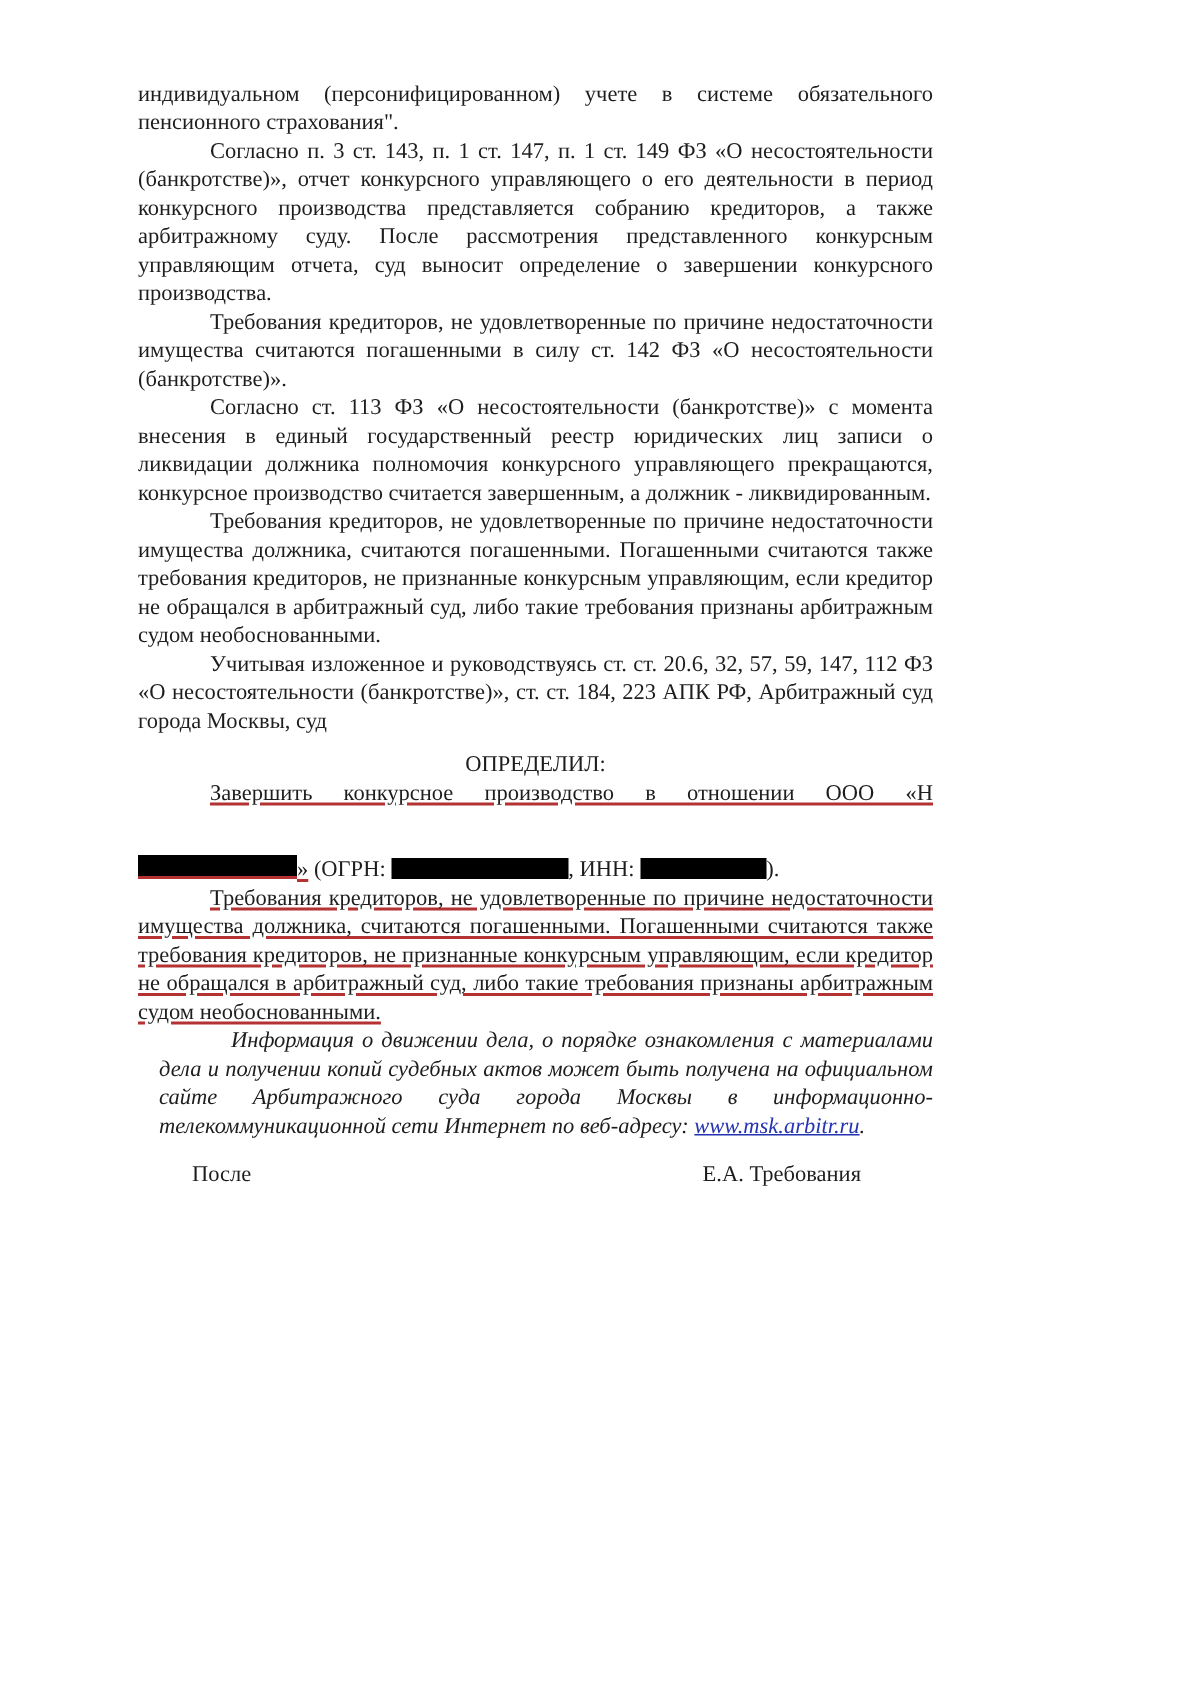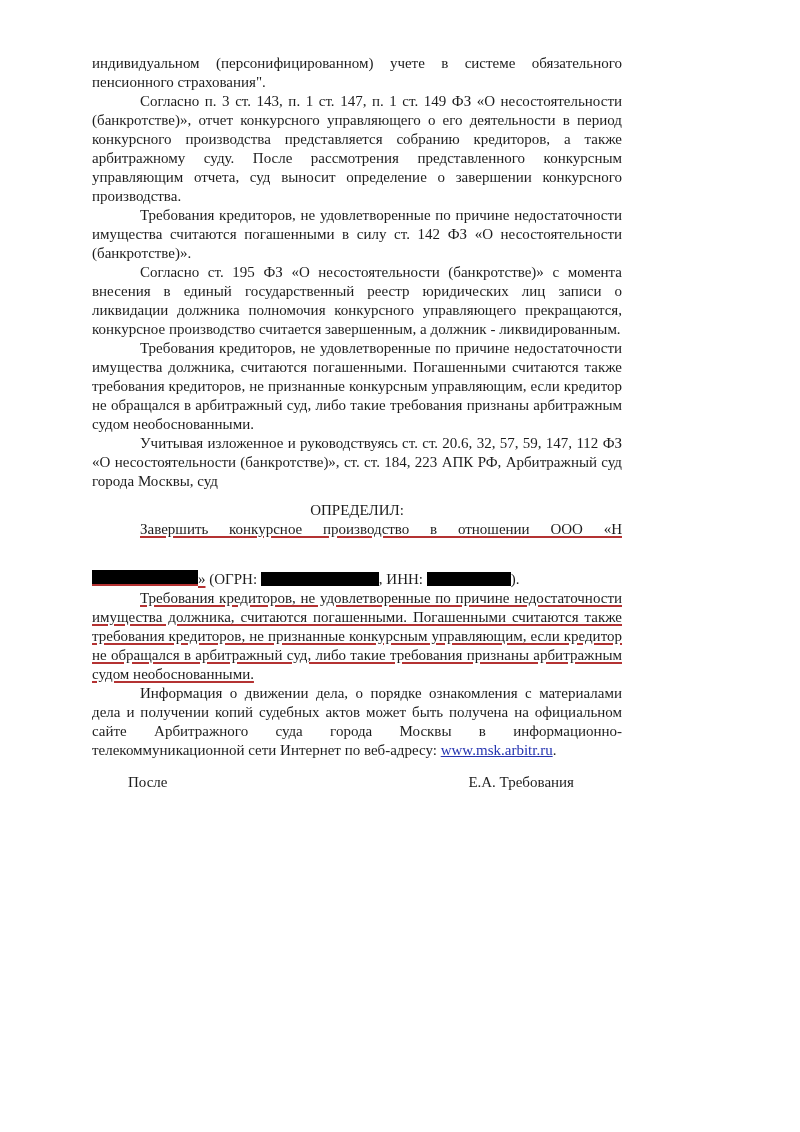--- a/index.html
+++ b/index.html
@@ -27,21 +27,21 @@
     padding:54px 52px 0 92px;
     font-size:15px;
     line-height:19px;
     text-align:justify;
   }
   p.para{
     margin:0;
     text-indent:48px;
   }
   p.para.no-indent{text-indent:0;}
-  p.para.italic{}
+  p.para.italic{font-style:italic;margin-left:14px;}
   .section-heading{
     text-align:center;
     margin:10px 0 0 0;
     line-height:19px;
   }
   .red-underline{
     text-decoration-line:underline;
     text-decoration-color:var(--red);
     text-decoration-thickness:2px;
     text-underline-offset:2px;
@@ -76,21 +76,21 @@
 </style>
 </head>
 <body>
 
 <div class="page">
   <div class="doc-body">
     <div>
         <p class="para no-indent"><span>индивидуальном (персонифицированном) учете в системе обязательного пенсионного страхования".</span></p>
         <p class="para"><span>Согласно п. 3 ст. 143, п. 1 ст. 147, п. 1 ст. 149 ФЗ «О несостоятельности (банкротстве)», отчет конкурсного управляющего о его деятельности в период конкурсного производства представляется собранию кредиторов, а также арбитражному суду. После рассмотрения представленного конкурсным управляющим отчета, суд выносит определение о завершении конкурсного производства.</span></p>
         <p class="para"><span>Требования кредиторов, не удовлетворенные по причине недостаточности имущества считаются погашенными в силу ст. 142 ФЗ «О несостоятельности (банкротстве)».</span></p>
-        <p class="para"><span>Согласно ст. 195 ФЗ «О несостоятельности (банкротстве)» с момента внесения в единый государственный реестр юридических лиц записи о ликвидации должника полномочия конкурсного управляющего прекращаются, конкурсное производство считается завершенным, а должник - ликвидированным.</span></p>
+        <p class="para"><span>Согласно ст. 113 ФЗ «О несостоятельности (банкротстве)» с момента внесения в единый государственный реестр юридических лиц записи о ликвидации должника полномочия конкурсного управляющего прекращаются, конкурсное производство считается завершенным, а должник - ликвидированным.</span></p>
         <p class="para"><span>Требования кредиторов, не удовлетворенные по причине недостаточности имущества должника, считаются погашенными. Погашенными считаются также требования кредиторов, не признанные конкурсным управляющим, если кредитор не обращался в арбитражный суд, либо такие требования признаны арбитражным судом необоснованными.</span></p>
         <p class="para"><span>Учитывая изложенное и руководствуясь ст. ст. 20.6, 32, 57, 59, 147, 112 ФЗ «О несостоятельности (банкротстве)», ст. ст. 184, 223 АПК РФ, Арбитражный суд города Москвы, суд</span></p>
         <div class="section-heading">ОПРЕДЕЛИЛ:</div>
         <p class="para"><span class="red-underline">Завершить конкурсное производство в отношении ООО «Н</span><span class="redaction red-underline" style="width: 106px;"></span><span class="red-underline">»</span><span> (ОГРН: </span><span class="redaction" style="width: 118px;"></span><span>, ИНН: </span><span class="redaction" style="width: 84px;"></span><span>).</span></p>
         <p class="para red-underline"><span>Требования кредиторов, не удовлетворенные по причине недостаточности имущества должника, считаются погашенными. Погашенными считаются также требования кредиторов, не признанные конкурсным управляющим, если кредитор не обращался в арбитражный суд, либо такие требования признаны арбитражным судом необоснованными.</span></p>
         <p class="para italic"><span>Информация о движении дела, о порядке ознакомления с материалами дела и получении копий судебных актов может быть получена на официальном сайте Арбитражного суда города Москвы в информационно-телекоммуникационной сети Интернет по веб-адресу: </span><a class="doc-link" href="#">www.msk.arbitr.ru</a><span>.</span></p>
       </div>
     <div class="signature-row">
       <span>После</span>
       <span>Е.А. Требования</span>

